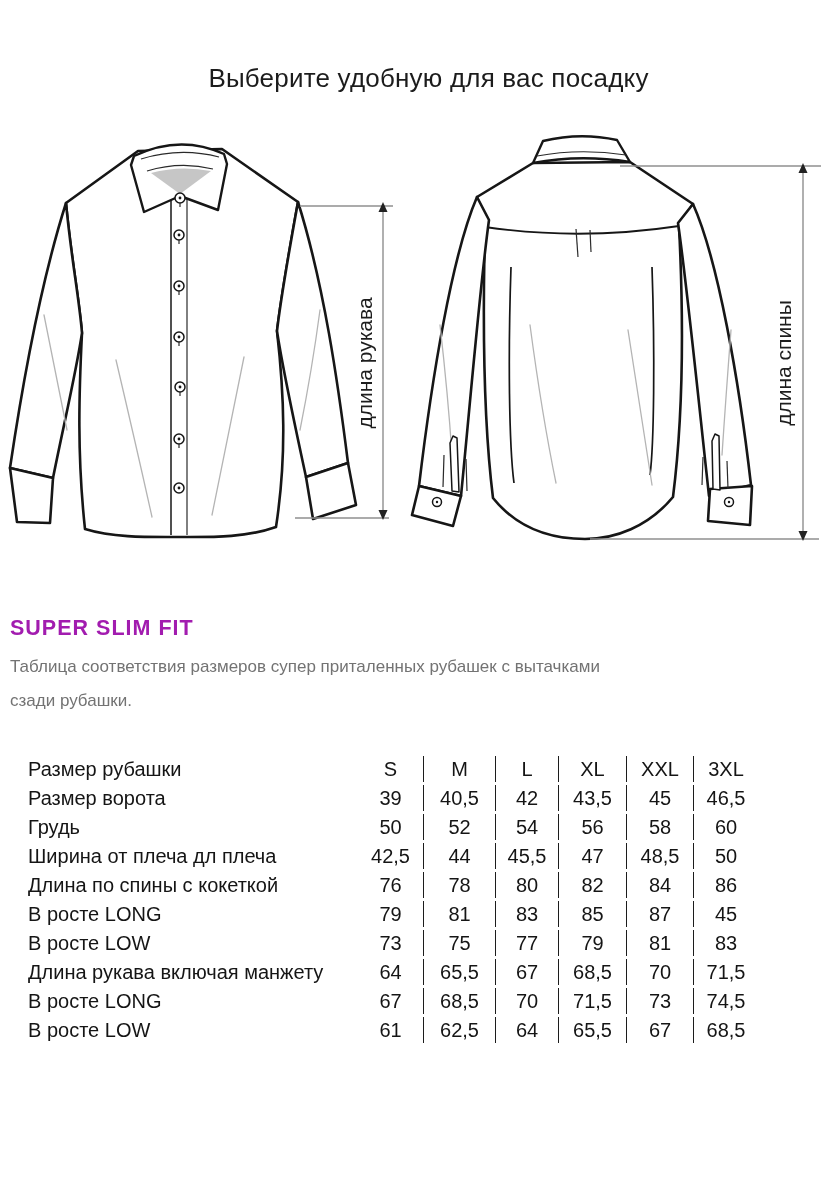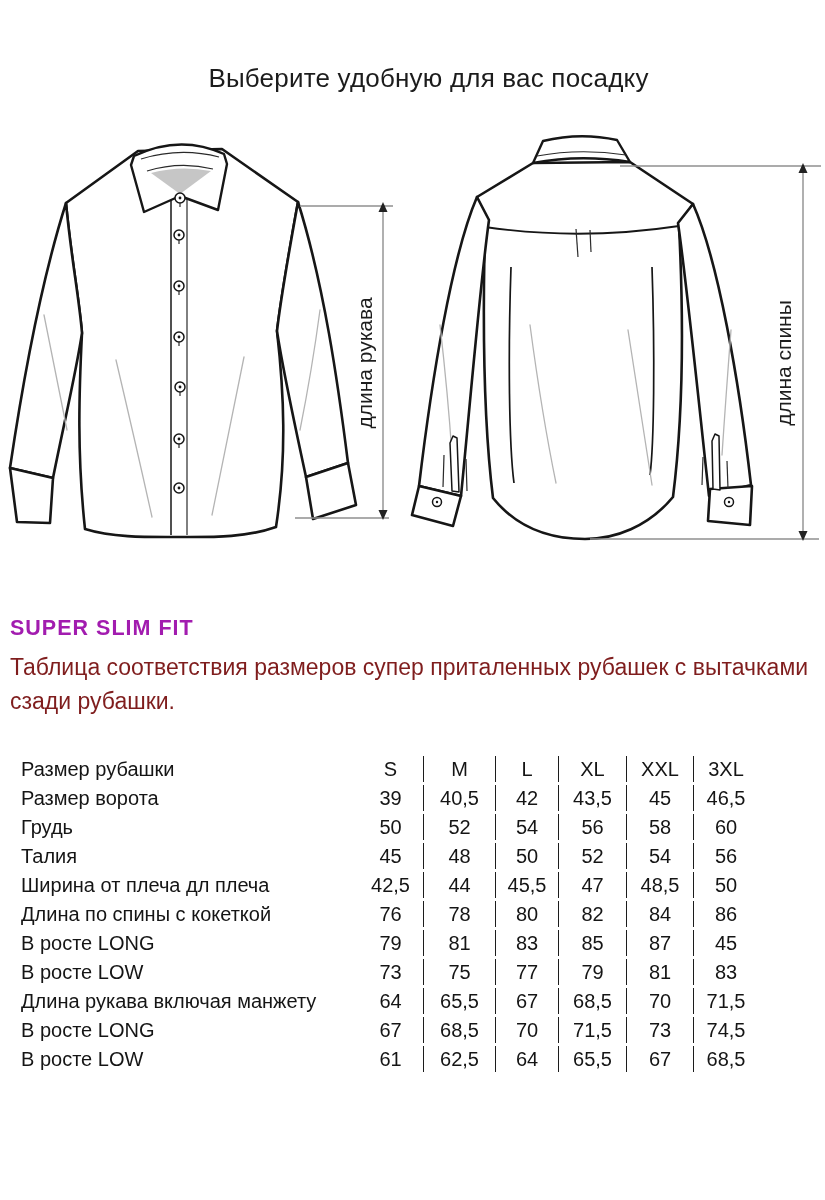--- a/index.html
+++ b/index.html
@@ -21,29 +21,29 @@
   .hero .arrowhead{fill:#222222;stroke:none;}
   .hero .btn{fill:#ffffff;stroke:#161616;stroke-width:1.5;}
   .hero .btn-dot{fill:#161616;stroke:none;}
   .hero text{font-family:"Liberation Sans",sans-serif;font-size:21px;fill:#1d1d1d;}
   .fit-heading{
     position:absolute;top:616px;left:10px;margin:0;
     font-size:21.5px;font-weight:bold;letter-spacing:1px;color:#a21caf;
   }
   .fit-desc{
     position:absolute;top:650px;left:10px;margin:0;width:800px;
-    font-size:23px;line-height:34px;color:#7f1d1d;
+    font-size:17px;line-height:34px;color:#737373;
   }
   .size-table{
     position:absolute;top:753px;left:0;
     border-collapse:separate;border-spacing:0 3px;
     font-size:20px;color:#151515;
   }
   .size-table td{height:26px;padding:0;vertical-align:middle;white-space:nowrap;}
-  .size-table .lbl{text-align:left;padding-left:21px;}
+  .size-table .lbl{text-align:left;padding-left:28px;}
   .size-table .val{text-align:center;}
   .size-table .sep{border-left:1.5px solid #1c1c1c;}
 </style>
 </head>
 <body>
 
 <div class="page">
 
   <h1 class="title">Выберите удобную для вас посадку</h1>
 
@@ -200,29 +200,20 @@
         <tr>
           <td class="lbl">Грудь</td>
           <td class="val">50</td>
           <td class="val sep">52</td>
           <td class="val sep">54</td>
           <td class="val sep">56</td>
           <td class="val sep">58</td>
           <td class="val sep">60</td>
         </tr>
         <tr>
-          <td class="lbl">Талия</td>
-          <td class="val">45</td>
-          <td class="val sep">48</td>
-          <td class="val sep">50</td>
-          <td class="val sep">52</td>
-          <td class="val sep">54</td>
-          <td class="val sep">56</td>
-        </tr>
-        <tr>
           <td class="lbl">Ширина от плеча дл плеча</td>
           <td class="val">42,5</td>
           <td class="val sep">44</td>
           <td class="val sep">45,5</td>
           <td class="val sep">47</td>
           <td class="val sep">48,5</td>
           <td class="val sep">50</td>
         </tr>
         <tr>
           <td class="lbl">Длина по спины с кокеткой</td>

